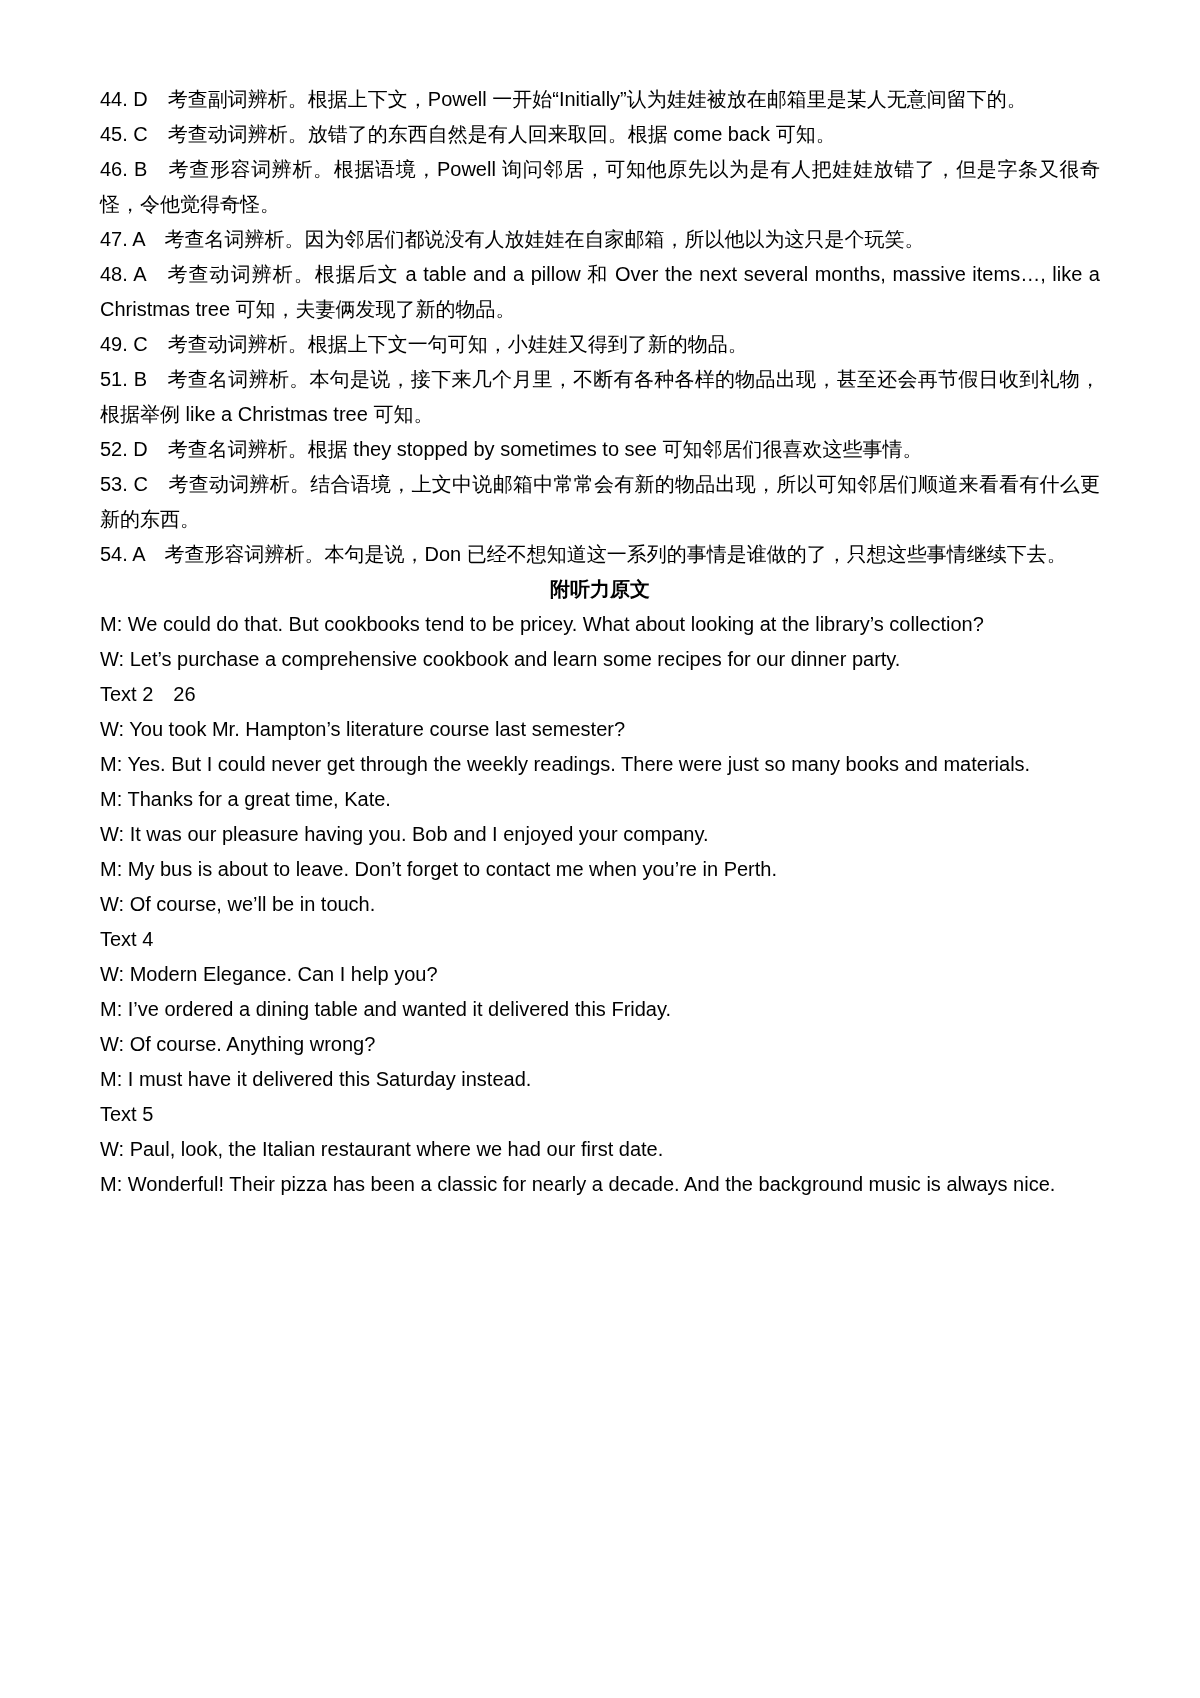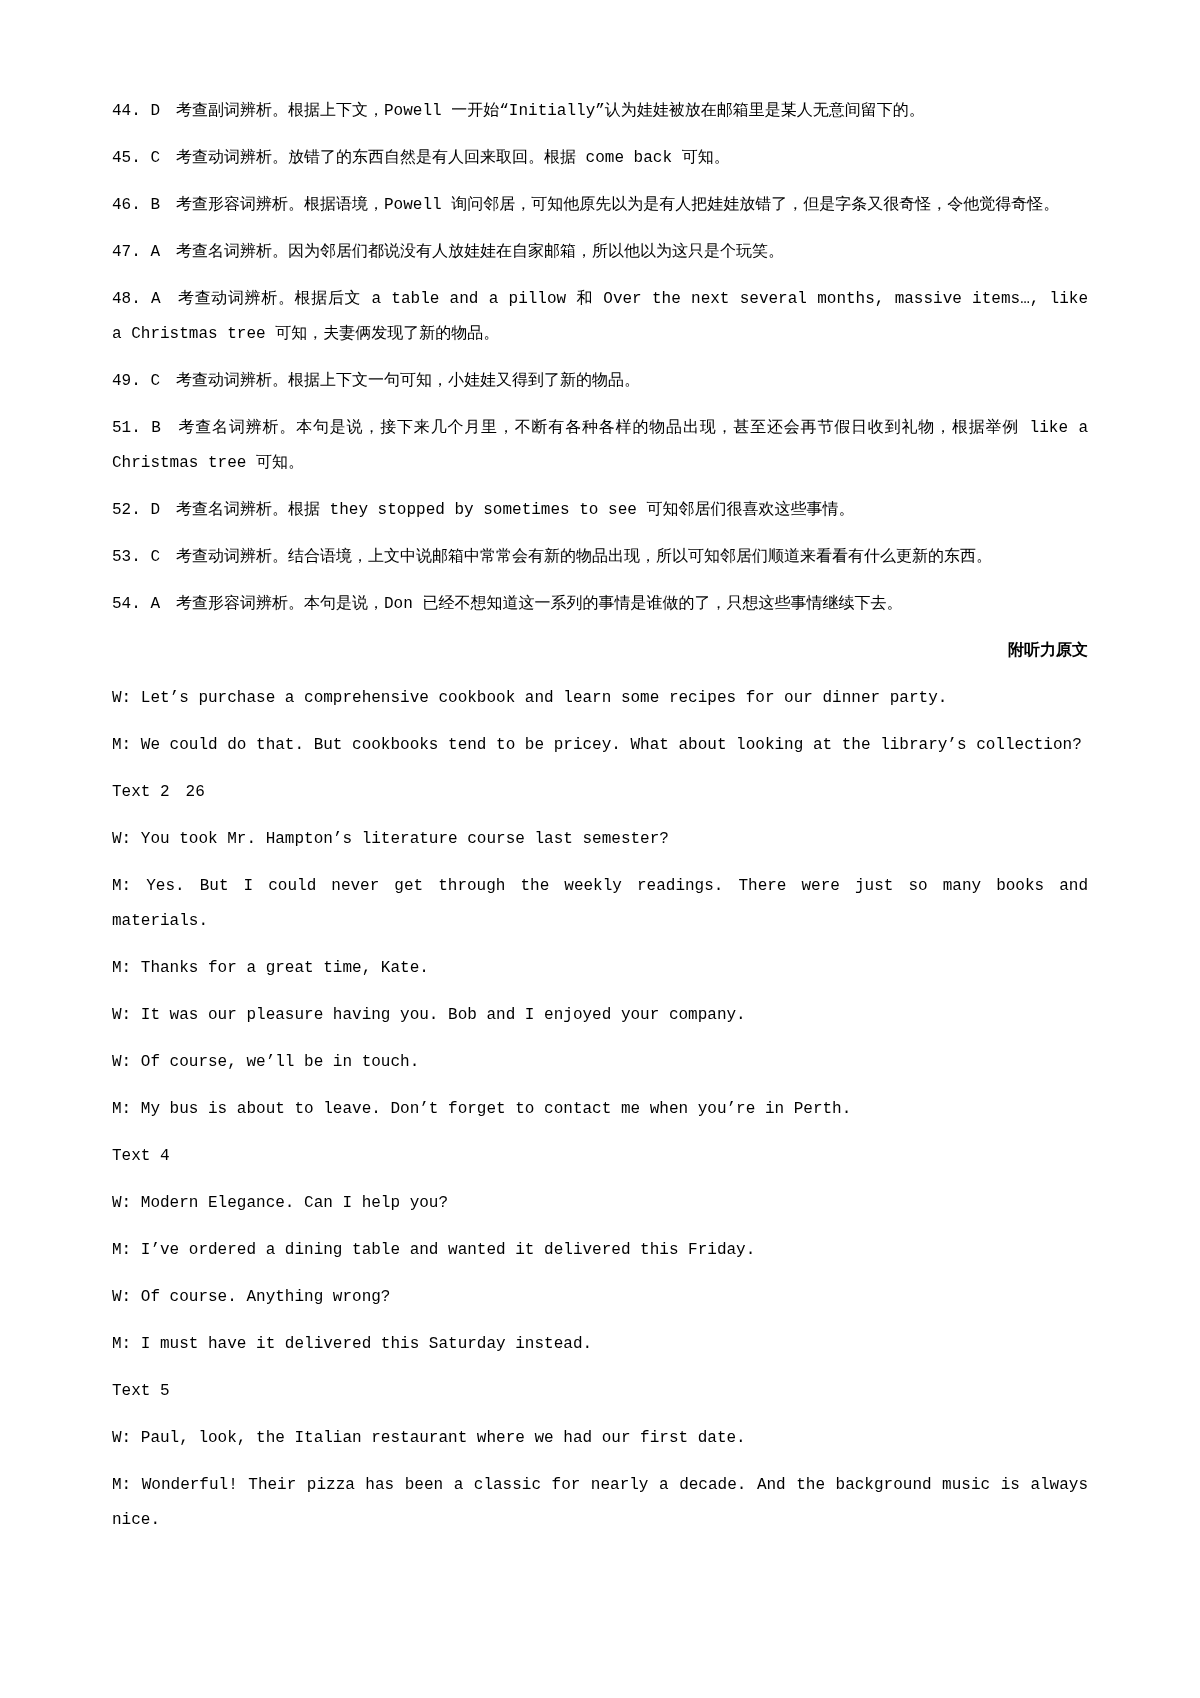--- a/index.html
+++ b/index.html
@@ -13,59 +13,59 @@
     overflow: hidden;
   }
   .page {
     box-sizing: border-box;
     width: 1200px;
     height: 1698px;
     padding: 82px 100px 0 100px;
     background: #ffffff;
   }
   p.line {
-    margin: 12px;
+    margin: 0;
     padding: 0;
-    font-family: Liberation Mono, monospace;
-    font-size: 16px;
+    font-family: Liberation Sans, sans-serif;
+    font-size: 20px;
     line-height: 35px;
     color: #000000;
     text-align: justify;
     word-break: break-word;
   }
   p.line.bold {
     font-weight: bold;
-    text-align: right;
+    text-align: center;
   }
 </style>
 </head>
 <body>
 
 <main class="page">
   <div>
       <p class="line">44. D　考查副词辨析。根据上下文，Powell 一开始“Initially”认为娃娃被放在邮箱里是某人无意间留下的。</p>
       <p class="line">45. C　考查动词辨析。放错了的东西自然是有人回来取回。根据 come back 可知。</p>
       <p class="line">46. B　考查形容词辨析。根据语境，Powell 询问邻居，可知他原先以为是有人把娃娃放错了，但是字条又很奇怪，令他觉得奇怪。</p>
       <p class="line">47. A　考查名词辨析。因为邻居们都说没有人放娃娃在自家邮箱，所以他以为这只是个玩笑。</p>
       <p class="line">48. A　考查动词辨析。根据后文 a table and a pillow 和 Over the next several months, massive items…, like a Christmas tree 可知，夫妻俩发现了新的物品。</p>
       <p class="line">49. C　考查动词辨析。根据上下文一句可知，小娃娃又得到了新的物品。</p>
       <p class="line">51. B　考查名词辨析。本句是说，接下来几个月里，不断有各种各样的物品出现，甚至还会再节假日收到礼物，根据举例 like a Christmas tree 可知。</p>
       <p class="line">52. D　考查名词辨析。根据 they stopped by sometimes to see 可知邻居们很喜欢这些事情。</p>
       <p class="line">53. C　考查动词辨析。结合语境，上文中说邮箱中常常会有新的物品出现，所以可知邻居们顺道来看看有什么更新的东西。</p>
       <p class="line">54. A　考查形容词辨析。本句是说，Don 已经不想知道这一系列的事情是谁做的了，只想这些事情继续下去。</p>
       <p class="line bold">附听力原文</p>
+      <p class="line">M: We could do that. But cookbooks tend to be pricey. What about looking at the library’s collection?</p>
       <p class="line">W: Let’s purchase a comprehensive cookbook and learn some recipes for our dinner party.</p>
-      <p class="line">M: We could do that. But cookbooks tend to be pricey. What about looking at the library’s collection?</p>
       <p class="line">Text 2　26</p>
       <p class="line">W: You took Mr. Hampton’s literature course last semester?</p>
       <p class="line">M: Yes. But I could never get through the weekly readings. There were just so many books and materials.</p>
       <p class="line">M: Thanks for a great time, Kate.</p>
       <p class="line">W: It was our pleasure having you. Bob and I enjoyed your company.</p>
+      <p class="line">M: My bus is about to leave. Don’t forget to contact me when you’re in Perth.</p>
       <p class="line">W: Of course, we’ll be in touch.</p>
-      <p class="line">M: My bus is about to leave. Don’t forget to contact me when you’re in Perth.</p>
       <p class="line">Text 4</p>
       <p class="line">W: Modern Elegance. Can I help you?</p>
       <p class="line">M: I’ve ordered a dining table and wanted it delivered this Friday.</p>
       <p class="line">W: Of course. Anything wrong?</p>
       <p class="line">M: I must have it delivered this Saturday instead.</p>
       <p class="line">Text 5</p>
       <p class="line">W: Paul, look, the Italian restaurant where we had our first date.</p>
       <p class="line">M: Wonderful! Their pizza has been a classic for nearly a decade. And the background music is always nice.</p>
     </div>
 </main>

